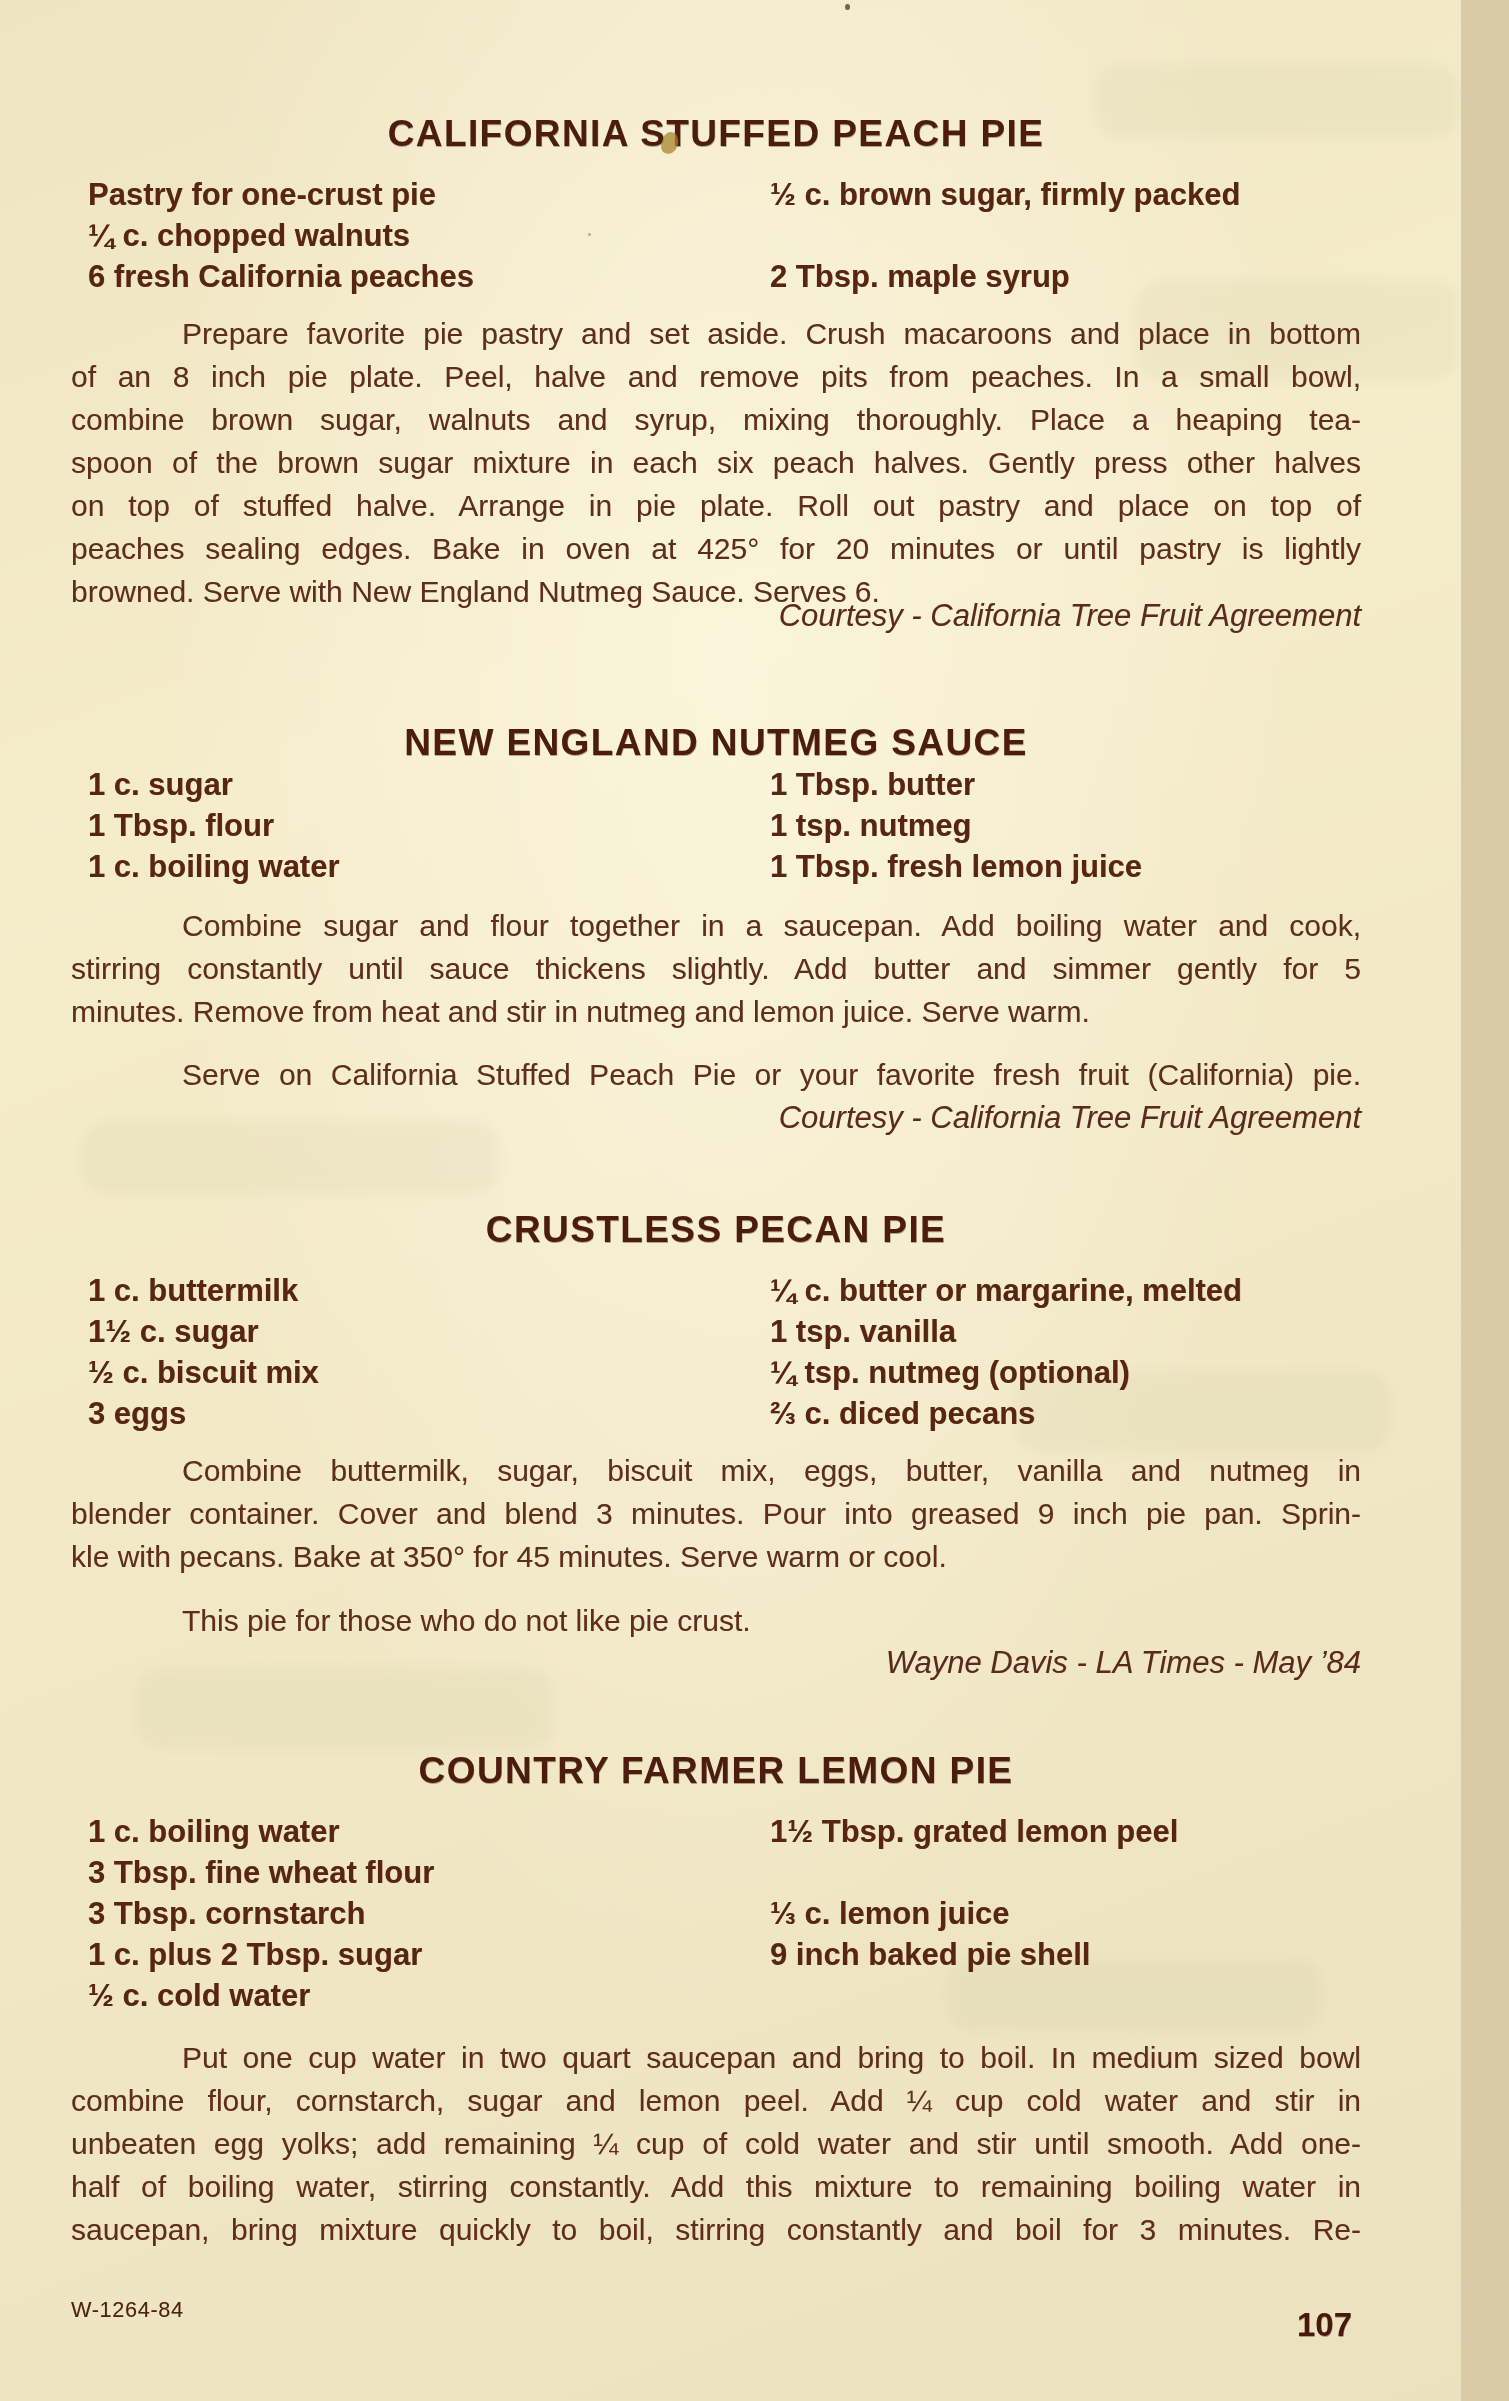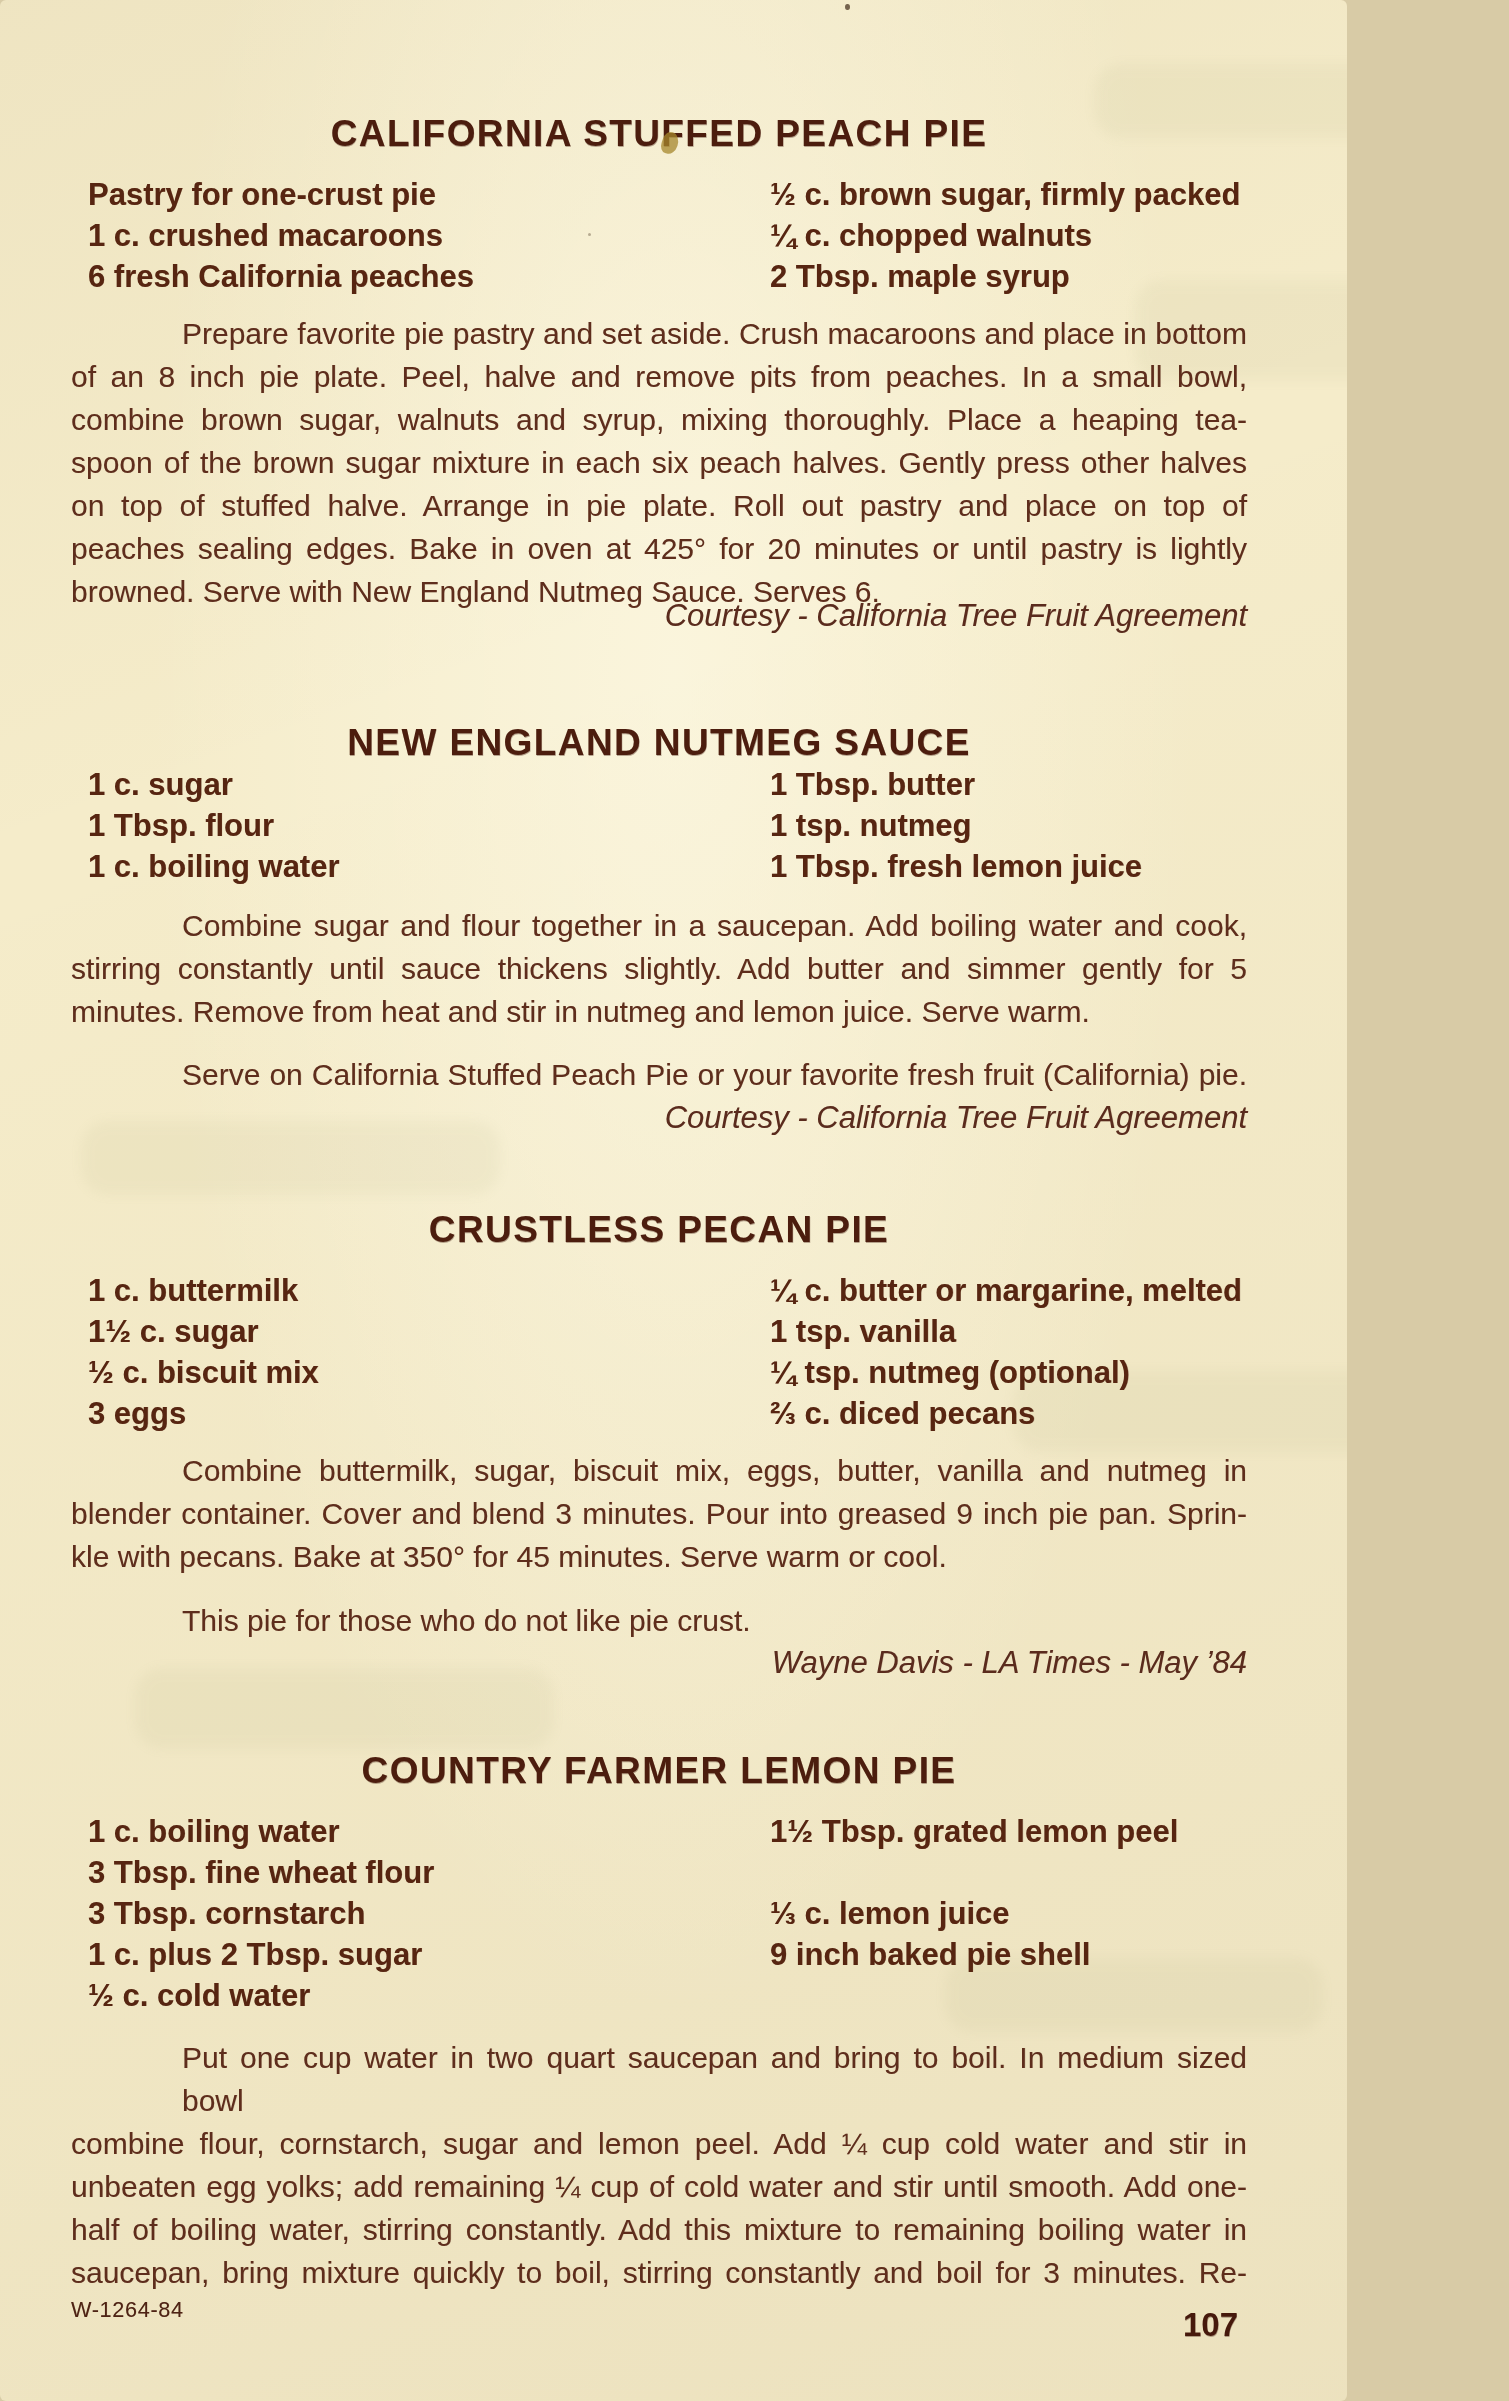--- a/index.html
+++ b/index.html
@@ -11,26 +11,25 @@
     --heading:#4c1d0e;
     --attr:#5a2b1d;
   }
   html,body{margin:0;padding:0;}
   body{
     width:1509px;height:2401px;
     font-family:"Liberation Sans", sans-serif;
     background:#d8cba6;
   }
   .page{
-    position:relative;width:1347px;height:2401px;overflow:hidden;
+    position:relative;width:1461px;height:2401px;overflow:hidden;
     background:
       radial-gradient(ellipse at 50% 28%, rgba(255,252,235,.55) 0%, rgba(255,252,235,0) 55%),
       linear-gradient(160deg, rgba(120,90,40,.05) 0%, rgba(120,90,40,0) 30%, rgba(120,90,40,.07) 100%),
       var(--paper);
-    border-radius: 6px;
   }
   .sec{position:absolute;left:71px;right:100px;}
   .title{
     text-align:center;font-weight:bold;font-size:37px;line-height:41px;
     letter-spacing:1.4px;color:var(--heading);
     text-shadow:0.4px 0.5px 0.4px rgba(60,20,8,.35);
   }
   .ing-row{
     display:grid;grid-template-columns:682px 1fr;
     font-weight:bold;font-size:31px;line-height:41px;color:var(--ink-ing);
@@ -83,21 +82,20 @@
   <section>
     <div class="sec title" style="top:113px;">CALIFORNIA STUFFED PEACH PIE</div>
     <div class="stain"></div>
 
     <div class="sec" style="top:174px;">
       <div class="ing-row">
         <span>Pastry for one-crust pie</span>
         <span>½ c. brown sugar, firmly packed</span>
       </div>
       <div class="ing-row">
-        <span>1 c. crushed macaroons</span>
         <span>¼ c. chopped walnuts</span>
       </div>
       <div class="ing-row">
         <span>6 fresh California peaches</span>
         <span>2 Tbsp. maple syrup</span>
       </div>
     </div>
 
     <div class="sec" style="top:312px;">
       <div class="pl jl first">Prepare favorite pie pastry and set aside. Crush macaroons and place in bottom</div>

